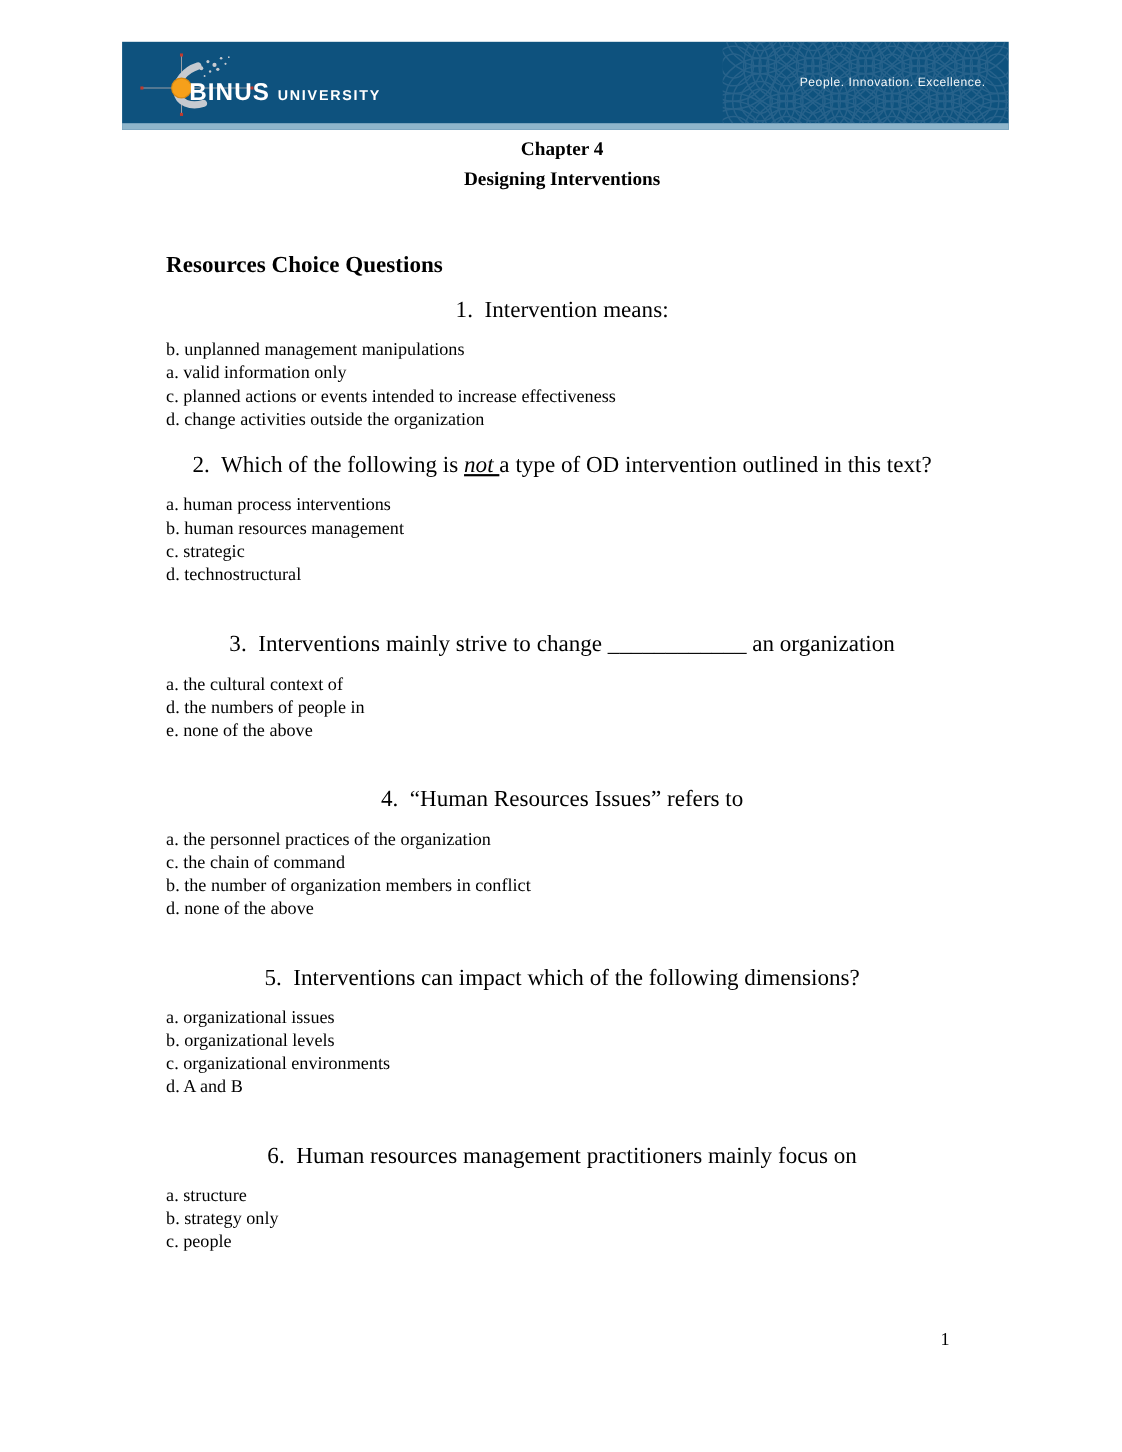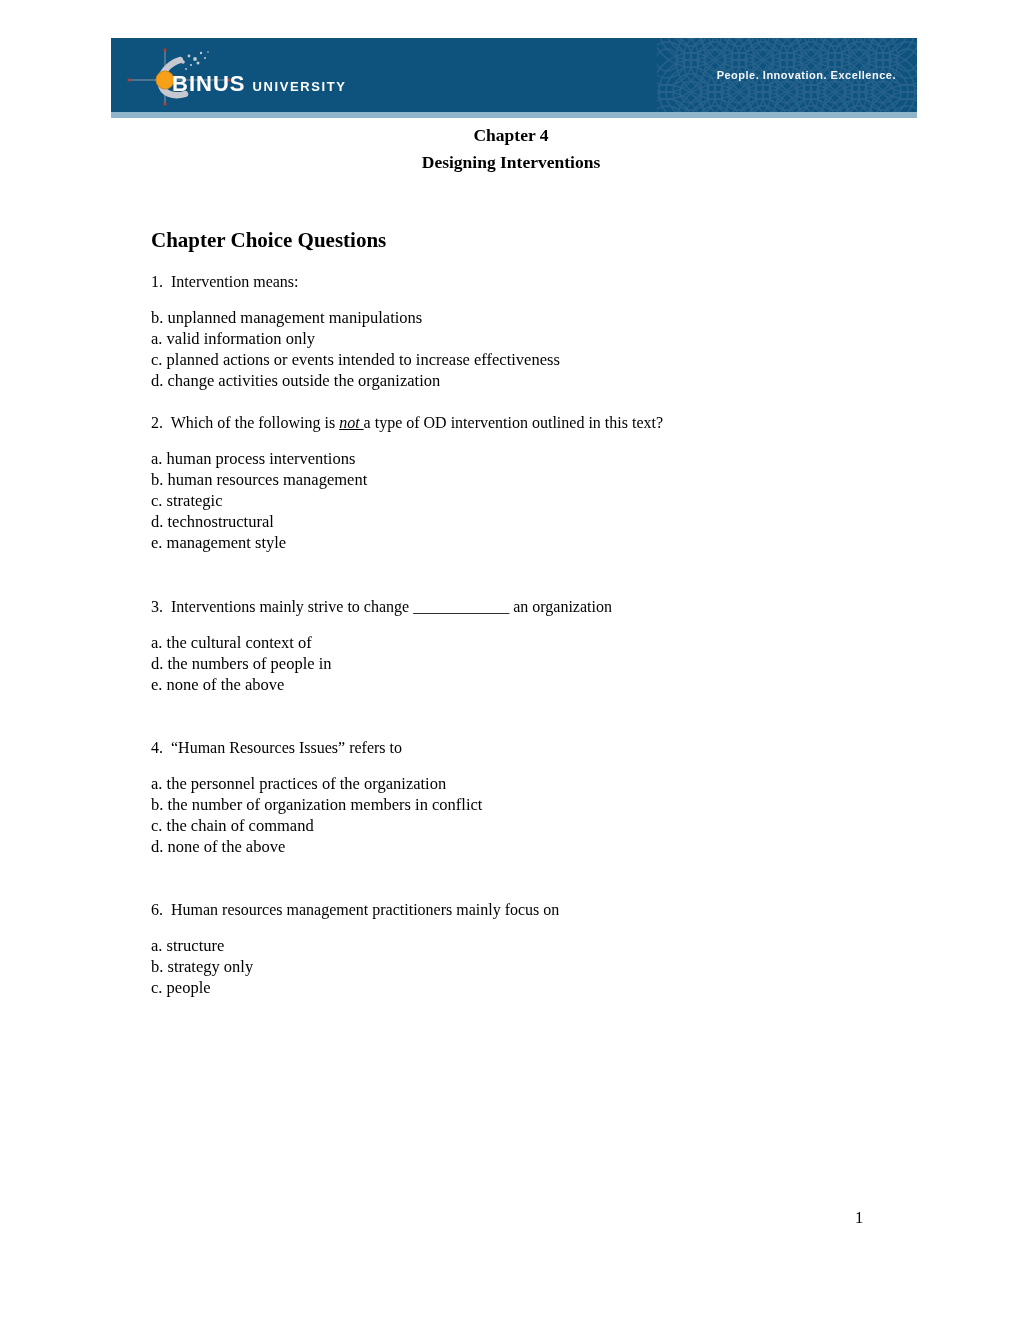--- a/index.html
+++ b/index.html
@@ -9,31 +9,31 @@
   
   .banner{position:absolute;left:111px;top:38px;width:806px;height:74px;
           background:#0E527E;border-bottom:6px solid #8FB5CB;overflow:hidden;}
   .pattern{position:absolute;right:0;top:0;height:74px;width:260px;opacity:.55;}
   .logo{position:absolute;left:14px;top:4px;width:150px;height:70px;}
   .brand{position:absolute;left:61px;top:33px;white-space:nowrap;
          font-family:"Liberation Sans", sans-serif;color:#ffffff;}
   .brand .b1{font-size:22px;font-weight:bold;letter-spacing:1px;}
   .brand .b2{font-size:13px;font-weight:bold;letter-spacing:1.6px;margin-left:7px;}
   .tagline{position:absolute;right:21px;top:31px;font-family:"Liberation Sans", sans-serif;
-           font-size:11px;font-weight:bold;letter-spacing:.5px;color:#F2F6F8;white-space:nowrap;padding-left:18px;}
+           font-size:11px;font-weight:normal;letter-spacing:.5px;color:#F2F6F8;white-space:nowrap;padding-left:18px;}
 
   
   .content{position:absolute;left:151px;top:122px;width:720px;}
   .titles{text-align:center;font-weight:bold;font-size:17.5px;line-height:27px;}
   .mcq{font-size:21px;font-weight:bold;margin:52px 0 18px 0;}
   .qblock{margin:0 0 42px 0;}
   .qblock:nth-of-type(1){margin-bottom:30px;}
   .qblock:nth-of-type(2){margin-bottom:21px;}
   .qblock:nth-of-type(3){margin-bottom:43px;}
-  .qline{font-size:16px;line-height:21px;margin:0 0 15px 0;}
+  .qline{font-size:21px;line-height:21px;margin:0 0 15px 0;text-align:center;}
   .opt{font-size:16.5px;line-height:21px;margin:0;}
   .iu{font-style:italic;text-decoration:underline;margin-top:17px;}
   .u{}
   .pagenum{position:absolute;left:855px;top:1208px;font-size:16.5px;}
 </style>
 </head>
 <body>
 
 <div class="page">
 
@@ -101,54 +101,60 @@
     <div class="tagline">People. Innovation. Excellence.</div>
   </header>
 
   <main class="content">
 
     <div class="titles">
       <div>Chapter 4</div>
       <div>Designing Interventions</div>
     </div>
 
-    <h2 class="mcq">Chapter Choice Questions</h2>
+    <h2 class="mcq">Resources Choice Questions</h2>
 
     <div class="qblock">
       <p class="qline"><span>1.&nbsp; Intervention means:</span></p>
       <p class="opt">b. unplanned management manipulations</p>
       <p class="opt">a. valid information only</p>
       <p class="opt">c. planned actions or events intended to increase effectiveness</p>
       <p class="opt">d. change activities outside the organization</p>
     </div>
 
     <div class="qblock">
       <p class="qline"><span>2.&nbsp; Which of the following is </span><span class="iu">not </span><span>a type of OD intervention outlined in this text?</span></p>
       <p class="opt">a. human process interventions</p>
       <p class="opt">b. human resources management</p>
       <p class="opt">c. strategic</p>
       <p class="opt">d. technostructural</p>
-      <p class="opt">e. management style</p>
     </div>
 
     <div class="qblock">
       <p class="qline"><span>3.&nbsp; Interventions </span><span class="u">mainly</span><span> strive to change </span><span>____________</span><span> an organization</span></p>
       <p class="opt">a. the cultural context of</p>
       <p class="opt">d. the numbers of people in</p>
       <p class="opt">e. none of the above</p>
     </div>
 
     <div class="qblock">
       <p class="qline"><span>4.&nbsp; “Human Resources Issues” refers to</span></p>
       <p class="opt">a. the personnel practices of the organization</p>
+      <p class="opt">c. the chain of command</p>
       <p class="opt">b. the number of organization members in conflict</p>
-      <p class="opt">c. the chain of command</p>
       <p class="opt">d. none of the above</p>
     </div>
 
+    <div class="qblock">
+      <p class="qline"><span>5.&nbsp; Interventions can impact which of the following dimensions?</span></p>
+      <p class="opt">a. organizational issues</p>
+      <p class="opt">b. organizational levels</p>
+      <p class="opt">c. organizational environments</p>
+      <p class="opt">d. A and B</p>
+    </div>
 
     <div class="qblock">
       <p class="qline"><span>6.&nbsp; Human resources management practitioners mainly focus on</span></p>
       <p class="opt">a. structure</p>
       <p class="opt">b. strategy only</p>
       <p class="opt">c. people</p>
     </div>
 
   </main>
 

